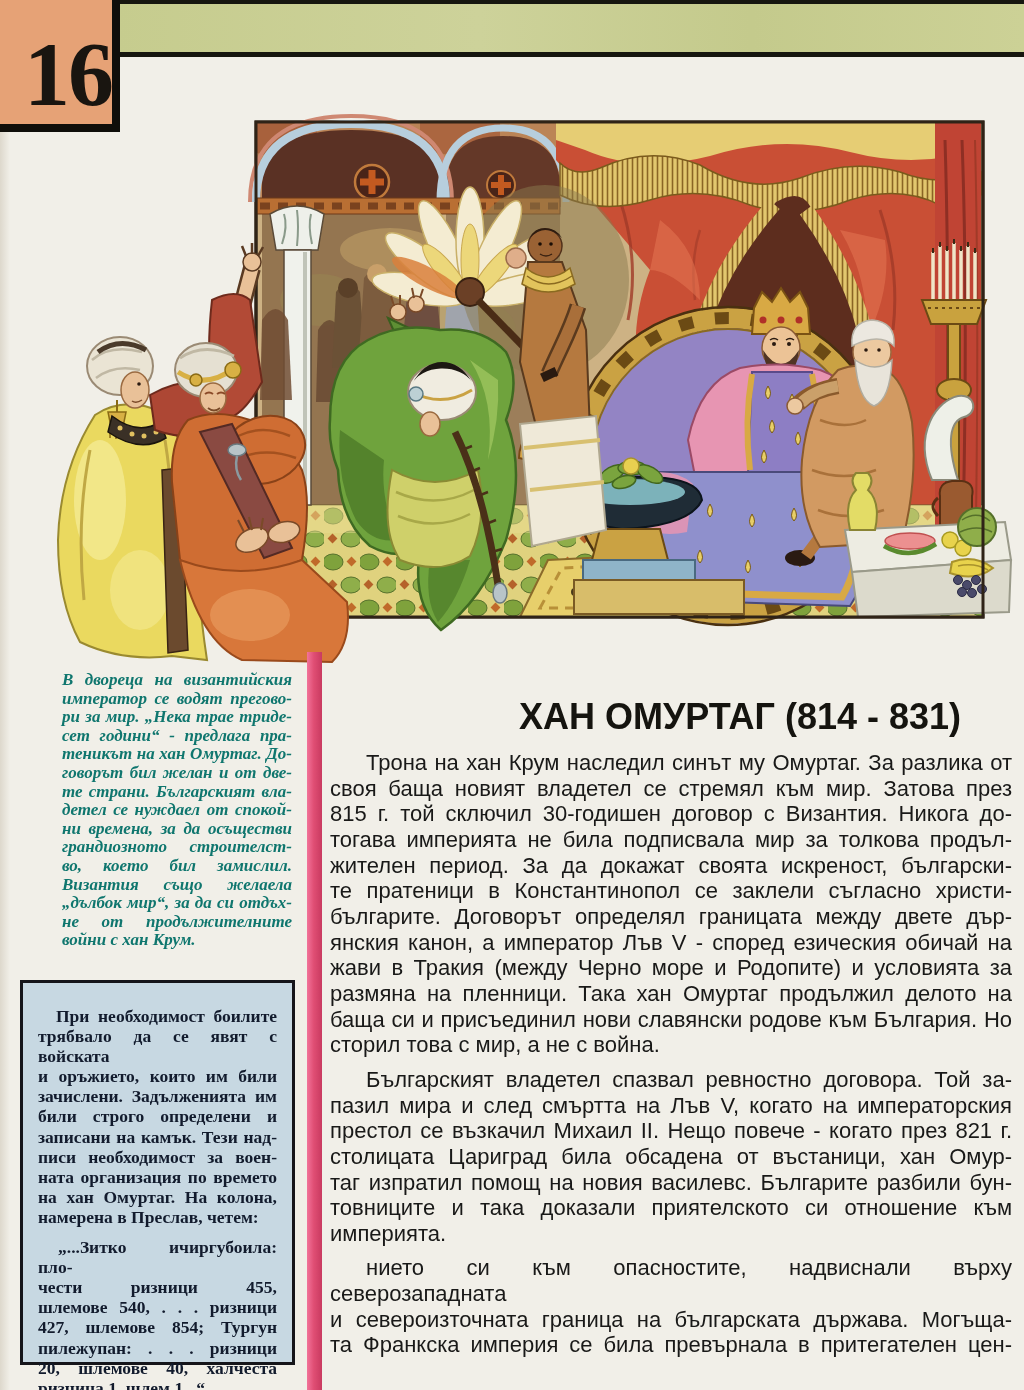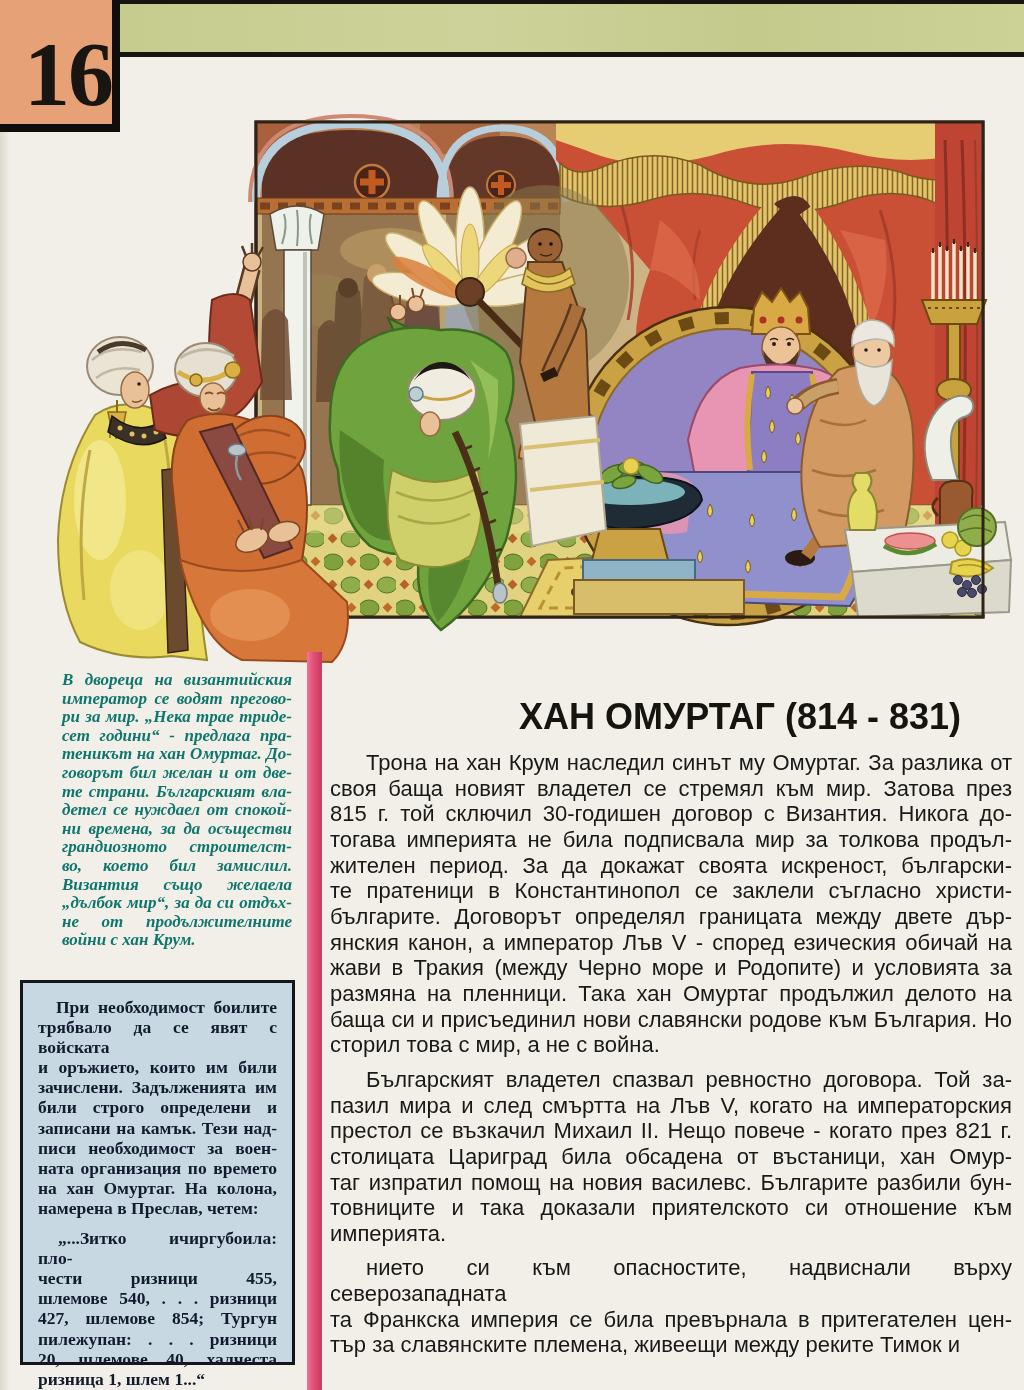--- a/index.html
+++ b/index.html
@@ -14,21 +14,21 @@
   .pagenum-box{position:absolute;left:0;top:0;width:120px;height:132px;background:#e6a276;border-right:8px solid #0f0e0a;border-bottom:8px solid #0f0e0a;box-sizing:border-box;}
   .pagenum-box .num{font-family:"Liberation Serif",serif;font-weight:bold;font-size:92px;line-height:1;color:#191510;position:absolute;left:24px;top:28px;letter-spacing:-2px;text-align:center;}
 
   
   .illus{position:absolute;left:0;top:0;width:1024px;height:668px;}
 
   
   .caption{position:absolute;left:62px;top:671px;width:230px;font-family:Liberation Serif, serif;font-style:italic;font-weight:bold;font-size:17px;line-height:18.6px;color:#0f766e;}
 
   
-  .side-box{position:absolute;left:20px;top:980px;width:275px;height:385px;box-sizing:border-box;background:#c7d8e2;border:3px solid #15151a;padding:14px 15px 0 15px;font-family:"Liberation Serif",serif;font-weight:bold;font-size:17.5px;line-height:20.1px;color:#121b2d;}
+  .side-box{position:absolute;left:20px;top:980px;width:275px;height:385px;box-sizing:border-box;background:#c7d8e2;border:3px solid #15151a;padding:23px 15px 0 15px;font-family:"Liberation Serif",serif;font-weight:bold;font-size:17.5px;line-height:20.1px;color:#121b2d;}
   .side-box .quote{margin-top:10px;}
   .side-box .intro .tl:first-child{text-indent:18px;}
   .side-box .quote .tl:first-child{text-indent:20px;}
 
   
   .accent-bar{position:absolute;left:307px;top:652px;width:15px;height:738px;background:linear-gradient(to right,#f2739a,#e04e74 45%,#c93a60);}
 
   
   .article-title{position:absolute;left:484px;top:672px;width:512px;text-align:center;font-family:"Liberation Sans",sans-serif;font-weight:bold;font-size:36px;color:#15140f;letter-spacing:0px;white-space:nowrap;}
   .bodytext{position:absolute;left:330px;top:741px;width:682px;font-family:"Liberation Sans",sans-serif;font-size:22px;line-height:25.65px;color:#191918;}
@@ -455,17 +455,17 @@
         <div class="tl">Българският владетел спазвал ревностно договора. Той за-</div>
         <div class="tl">пазил мира и след смъртта на Лъв V, когато на императорския</div>
         <div class="tl">престол се възкачил Михаил II. Нещо повече - когато през 821 г.</div>
         <div class="tl">столицата Цариград била обсадена от въстаници, хан Омур-</div>
         <div class="tl">таг изпратил помощ на новия василевс. Българите разбили бун-</div>
         <div class="tl">товниците и така доказали приятелското си отношение към</div>
         <div class="tl tl-last">империята.</div>
       </div>
     <div class="para">
         <div class="tl">нието си към опасностите, надвиснали върху северозападната</div>
+        <div class="tl">и североизточната граница на българската държава. Могъща-</div>
         <div class="tl">та Франкска империя се била превърнала в притегателен цен-</div>
-        <div class="tl tl-last">тър за славянските племена, живеещи между реките Тимок и</div>
       </div>
   </div>
 </div>
 
 </body></html>

